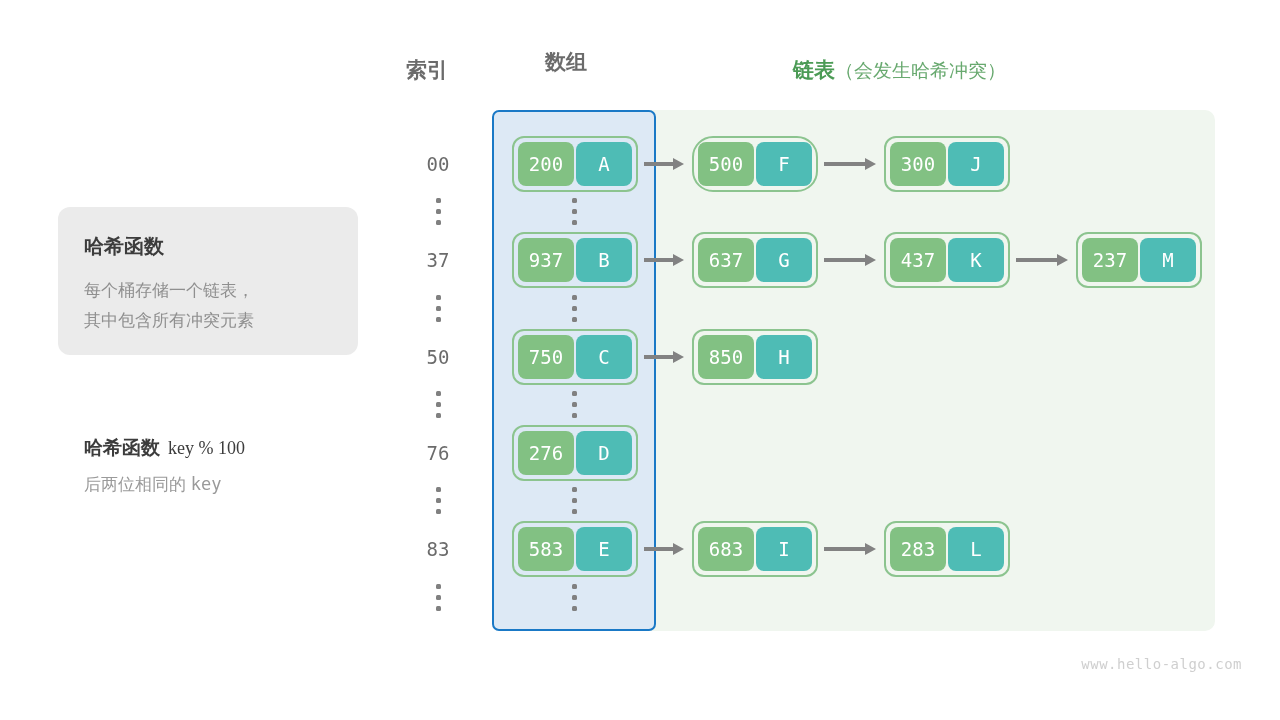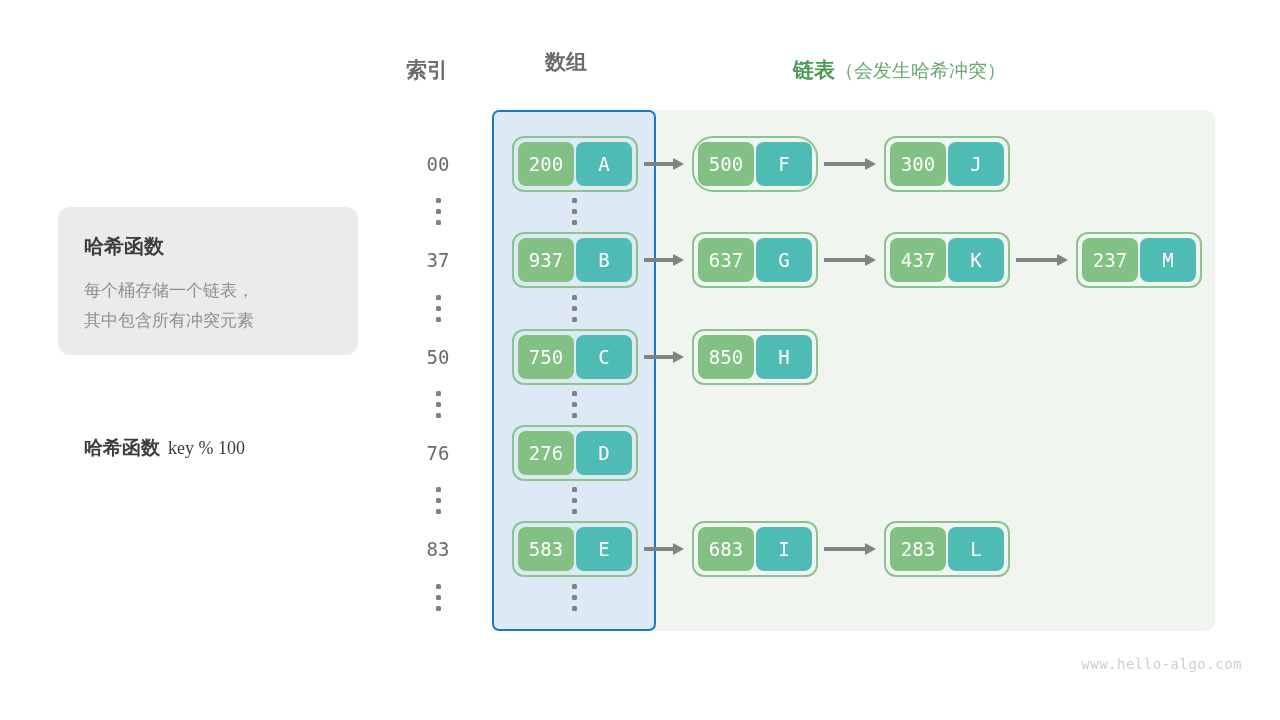--- a/index.html
+++ b/index.html
@@ -357,16 +357,17 @@
     </div>
 
   <div class="card">
     <div class="card-title">哈希函数</div>
     <div class="card-line">每个桶存储一个链表，</div>
     <div class="card-line">其中包含所有冲突元素</div>
   </div>
 
   <div class="note">
     <div class="note-title"><span>哈希函数</span><span class="mono">key % 100</span></div>
+    <div class="note-line"><span>后两位相同的 </span><span class="mono">key</span></div>
   </div>
 
   <div class="watermark">www.hello-algo.com</div>
 </div>
 
 </body></html>

